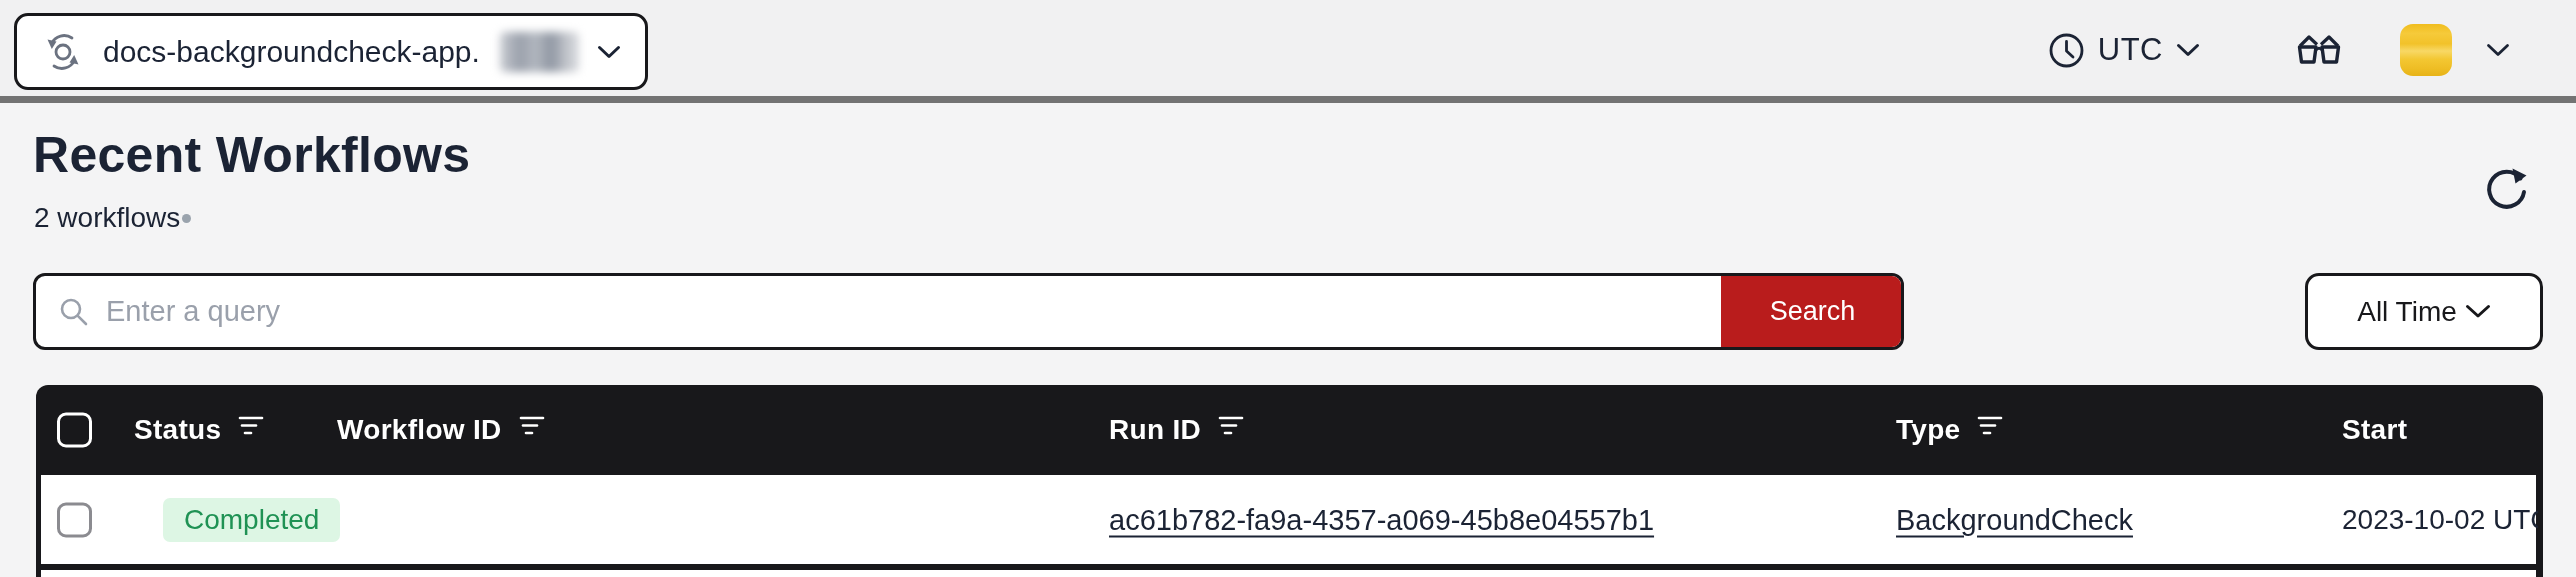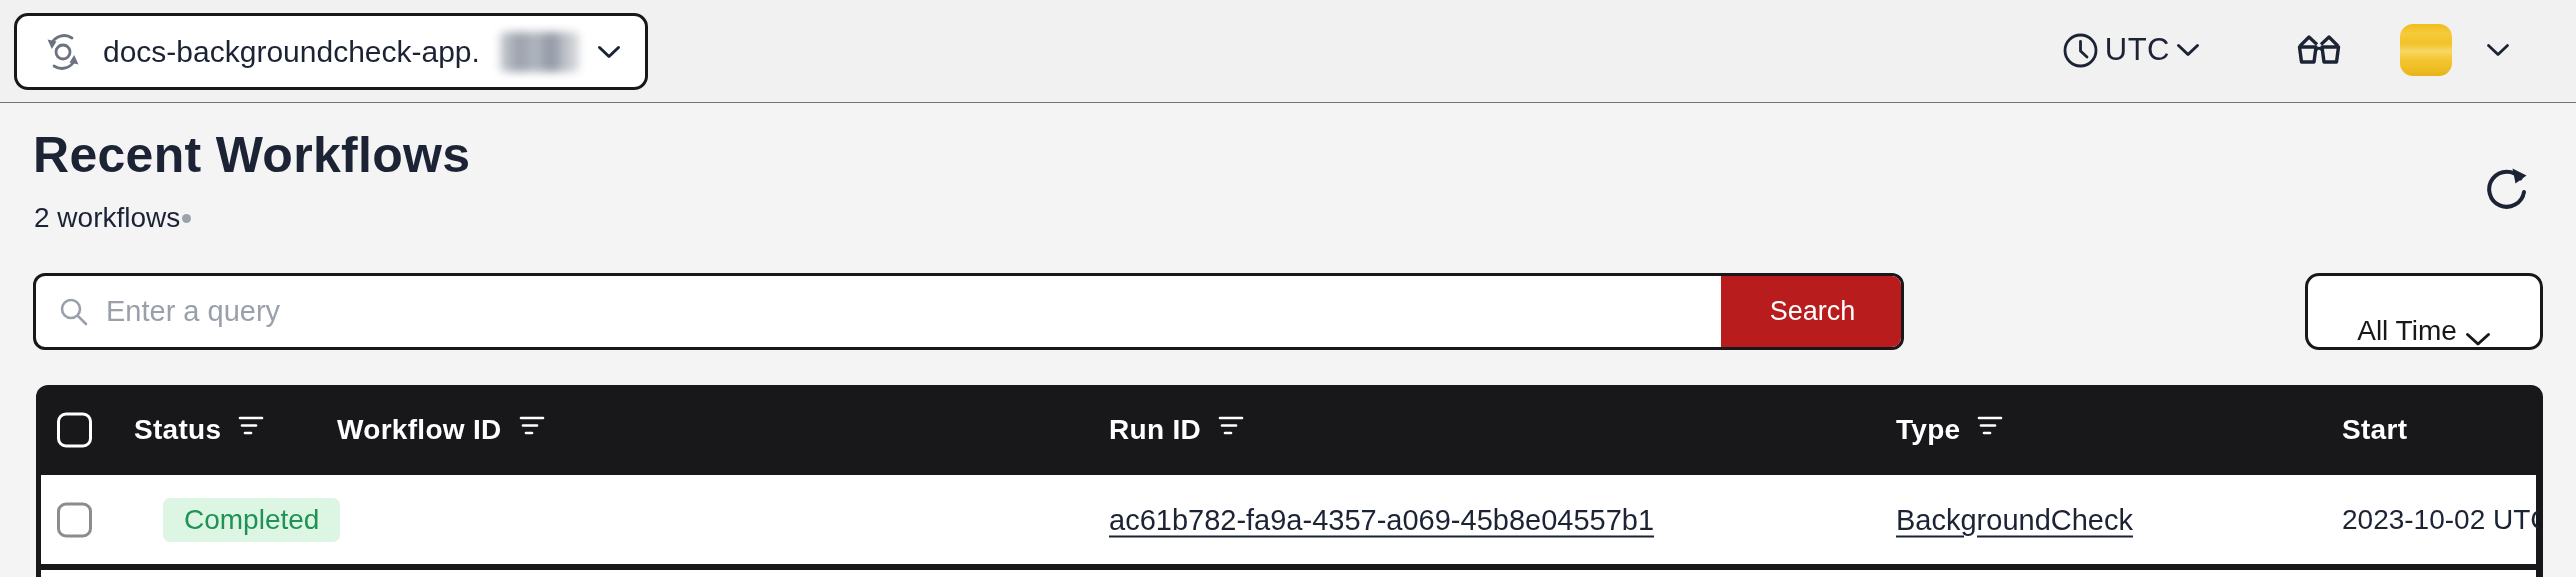--- a/index.html
+++ b/index.html
@@ -7,39 +7,39 @@
   body {
     font-family:"Liberation Sans", sans-serif;
     background:#f4f4f5;
     position:relative;
     overflow:hidden;
     color:#1b2334;
   }
   
   .topbar {
     position:absolute; left:0; top:0; width:2576px; height:103px;
-    background:#f1f1f2; border-bottom:1px solid #737373;
+    background:#f1f1f2; border-bottom:7px solid #737373;
   }
   .ns-btn {
     position:absolute; left:14px; top:13px; width:634px; height:77px;
     background:#ffffff; border:3px solid #18181b; border-radius:14px;
     display:flex; align-items:center; padding:0 24px; gap:18px; cursor:pointer;
   }
   .ns-label { font-size:30px; font-weight:500; color:#1b2334; white-space:nowrap; }
   .ns-blur {
     width:104px; height:40px; border-radius:5px; margin-left:2px;
     background:linear-gradient(90deg,#c9ccd2 0%,#9aa0ab 25%,#b3b8c0 45%,#8f96a2 65%,#c4c7cd 85%,#d8dade 100%);
     filter:blur(4px);
   }
   .ns-chevron { margin-left:auto; }
   .topbar-right {
     position:absolute; right:66px; top:0; height:100px;
     display:flex; align-items:center;
   }
-  .tz-btn { display:flex; align-items:center; gap:6px; background:none; border:none; cursor:pointer; }
+  .tz-btn { display:flex; align-items:center; gap:13px; background:none; border:none; cursor:pointer; }
   .tz-label { font-size:31px; color:#1b2334; letter-spacing:0.5px; }
   .labs-btn { background:none; border:none; cursor:pointer; margin-left:96px; display:flex; }
   .account-btn { background:none; border:none; cursor:pointer; display:flex; align-items:center; margin-left:58px; }
   .avatar {
     width:52px; height:52px; border-radius:13px;
     background:linear-gradient(180deg,#f0bd1e 0%,#f6ca3a 18%,#f2c22a 38%,#f8d865 52%,#f3c732 68%,#eebd24 86%,#e7b318 100%);
   }
   .account-chevron { margin-left:34px; }
   
   .page-title {
@@ -72,21 +72,21 @@
   .search-input::placeholder { color:#9aa0ab; }
   .search-btn {
     flex:0 0 auto; width:183px; height:77px; margin:-3px -3px -3px 0;
     background:#b91c1c; color:#ffffff; border:none; cursor:pointer;
     font-family:"Liberation Sans", sans-serif; font-size:27px; font-weight:400;
     border-radius:0 10px 10px 0;
   }
   .alltime-btn {
     position:absolute; left:2305px; top:273px; width:238px; height:77px;
     background:#ffffff; border:3px solid #18181b; border-radius:14px;
-    display:flex; align-items:flex-end; justify-content:center; gap:8px; cursor:pointer;
+    display:flex; align-items:center; justify-content:center; gap:8px; cursor:pointer;
     font-size:28px; color:#18181b;
   }
   
   .wf-table { position:absolute; left:36px; top:385px; width:2507px; height:193px; }
   .thead {
     position:relative; height:90px; background:#18181b; border-radius:12px 12px 0 0;
     color:#ffffff;
   }
   .hcell {
     position:absolute; top:50%; transform:translateY(-50%);

